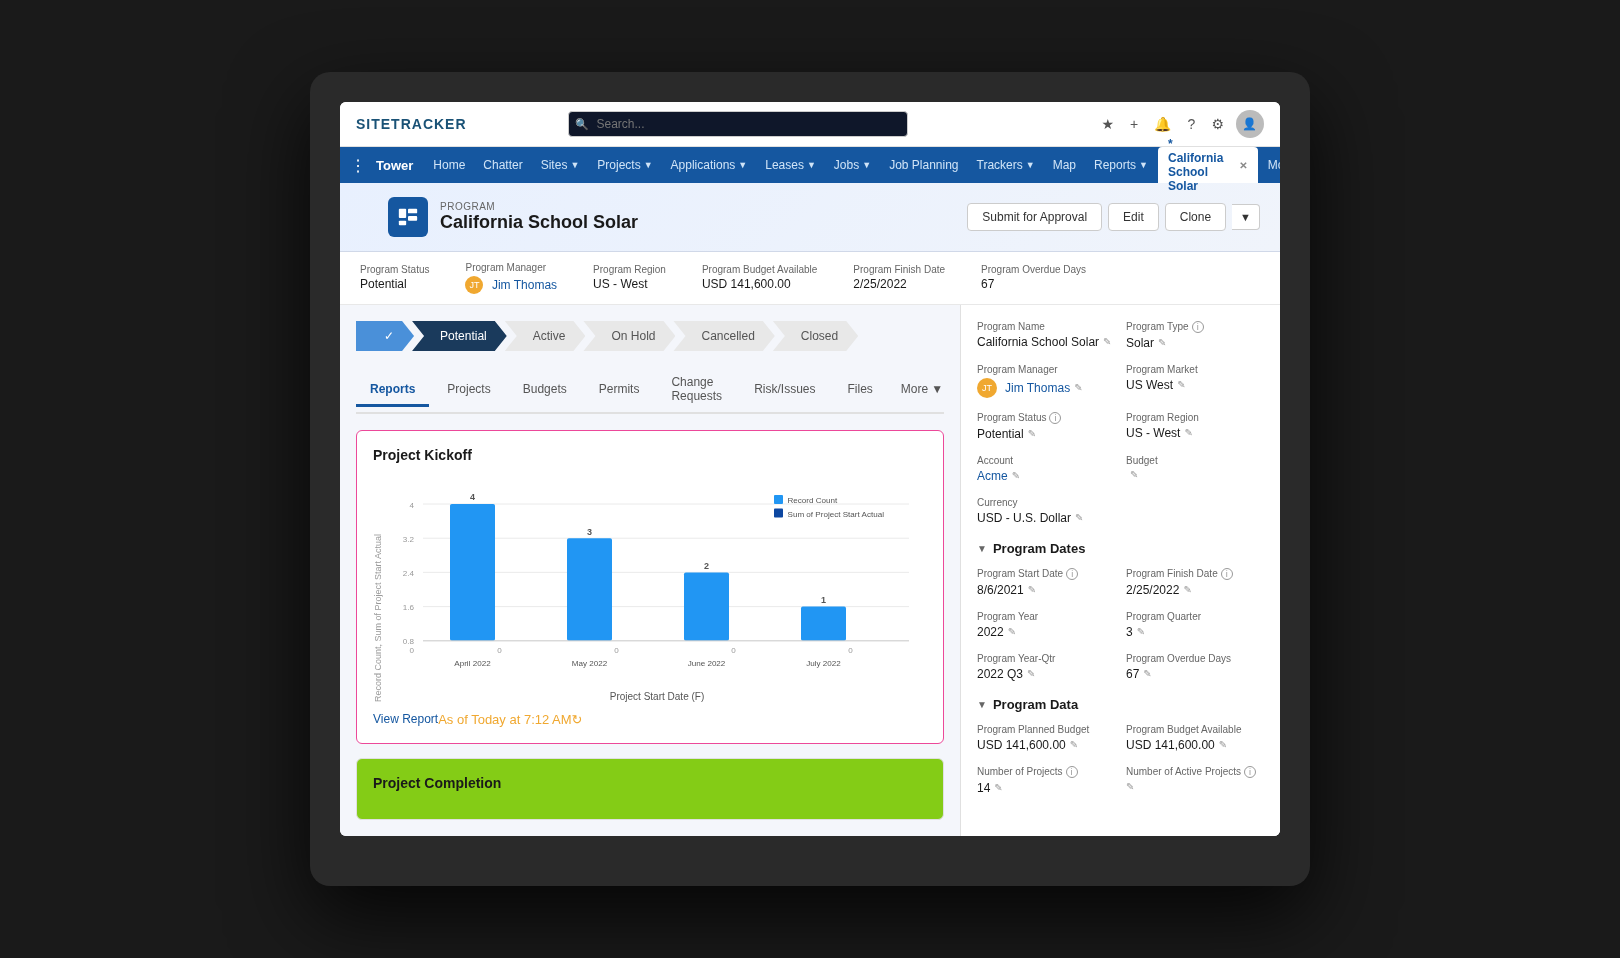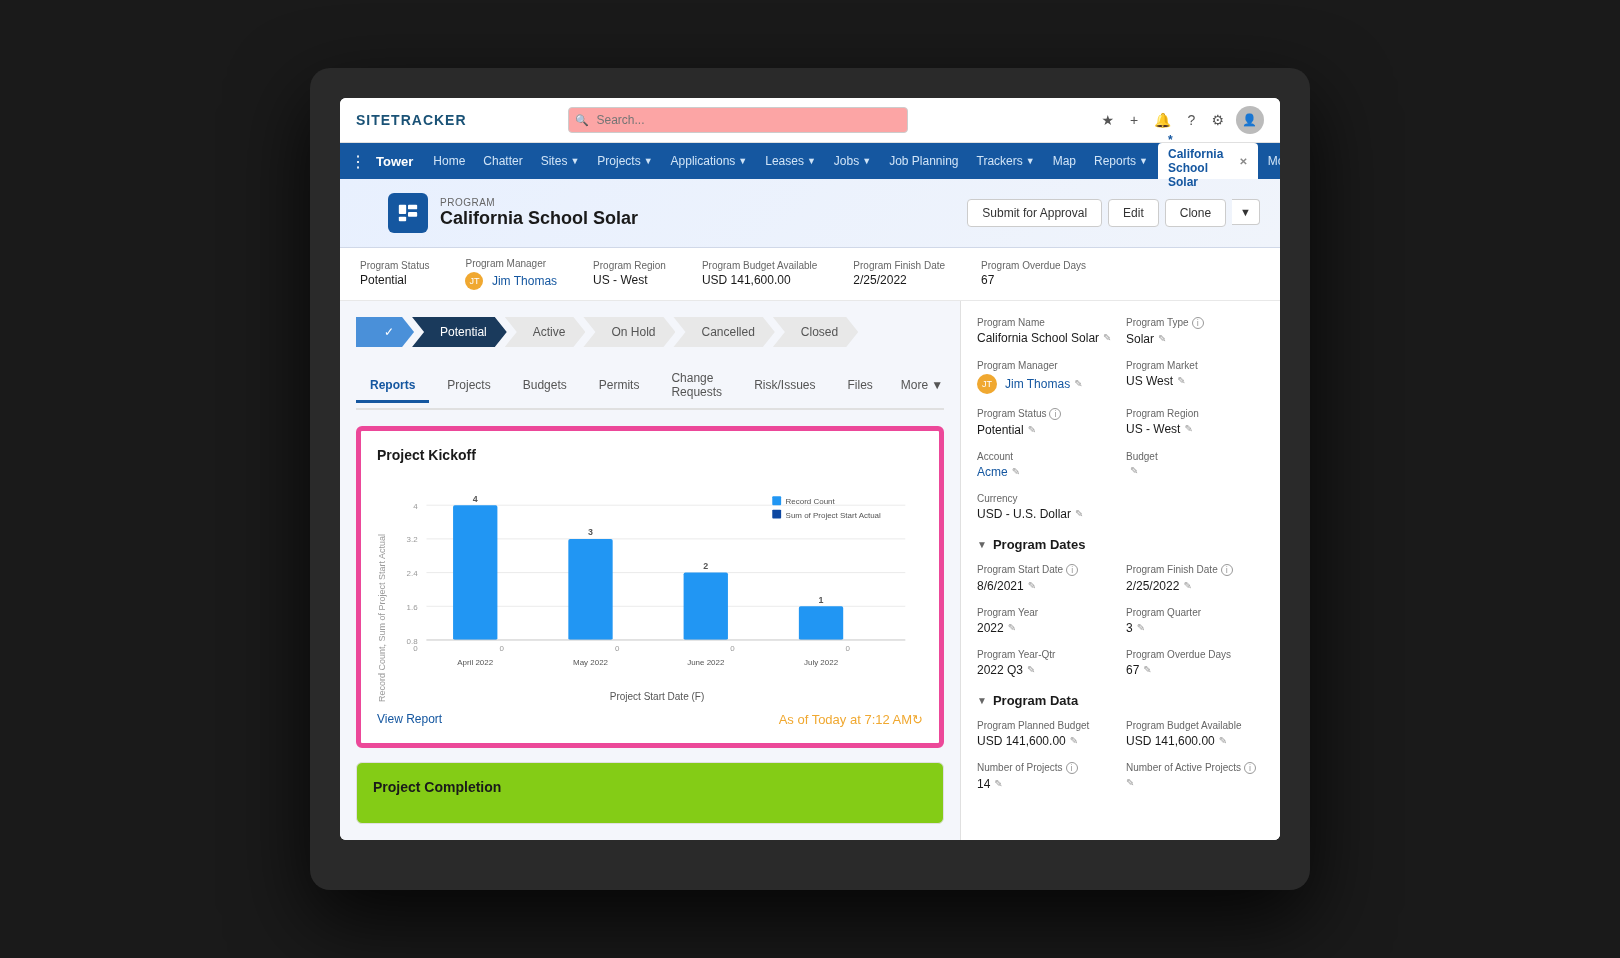--- a/index.html
+++ b/index.html
@@ -46,21 +46,21 @@
       margin: 0 auto;
       position: relative;
     }
     .search-bar input {
       width: 100%;
       padding: 5px 10px 5px 28px;
       border: 1px solid #ccc;
       border-radius: 4px;
       font-size: 12px;
       color: #666;
-      background: #fca5a5;
+      background: #0f172a;
     }
     .search-icon-wrap {
       position: absolute;
       left: 8px;
       top: 50%;
       transform: translateY(-50%);
       color: #999;
       font-size: 11px;
     }
     .top-actions {
@@ -180,21 +180,21 @@
       text-transform: uppercase;
       letter-spacing: 0.5px;
     }
     .program-title {
       font-size: 18px;
       font-weight: 700;
       color: #1a1a1a;
     }
     .program-actions {
       display: flex;
-      align-items: flex-start;
+      align-items: center;
       gap: 6px;
     }
     .btn-primary {
       background: #fff;
       border: 1px solid #ccc;
       border-radius: 4px;
       padding: 6px 14px;
       font-size: 12px;
       cursor: pointer;
       color: #333;
@@ -312,34 +312,33 @@
       align-items: center;
       gap: 3px;
       padding: 8px 10px;
       font-size: 12px;
       cursor: pointer;
       color: #555;
     }
     
     .chart-card {
       background: #fff;
-      border: 5px solid #ec4899;
+      border: 1px solid #ec4899;
       border-radius: 6px;
       padding: 16px;
       margin-bottom: 14px;
     }
     .chart-title {
       font-size: 14px;
       font-weight: 700;
       color: #1a1a1a;
       margin-bottom: 12px;
     }
     .chart-footer {
       display: flex;
-      justify-content: space-between;
       align-items: center;
       margin-top: 10px;
     }
     .view-report-link {
       color: #1557a0;
       font-size: 12px;
       cursor: pointer;
       text-decoration: none;
     }
     .chart-timestamp {

